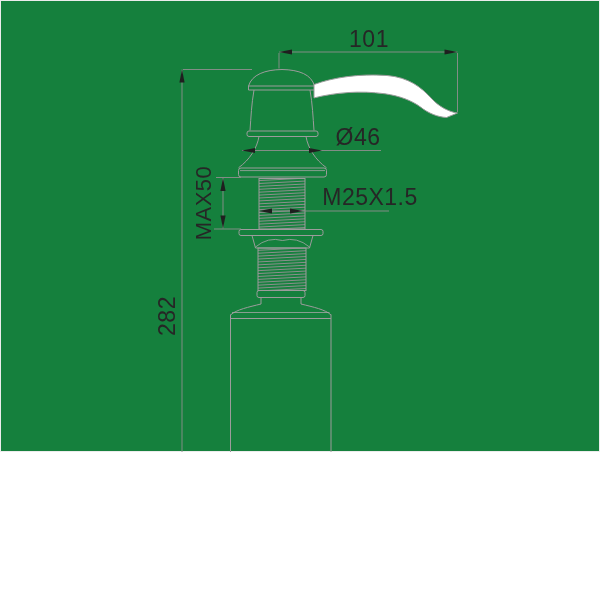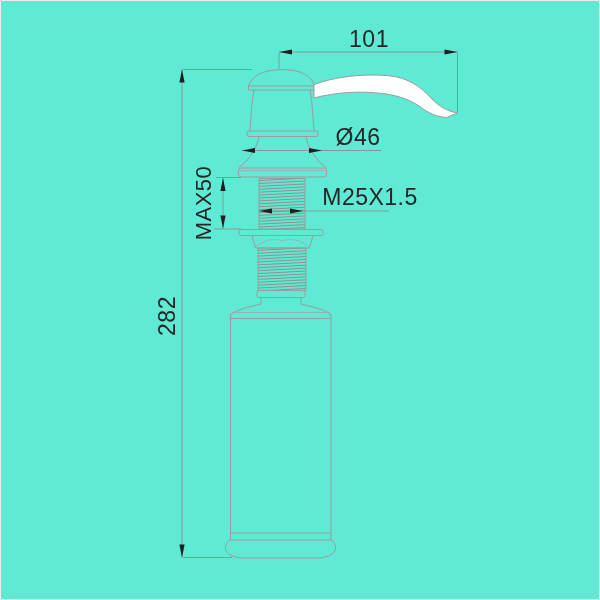--- a/index.html
+++ b/index.html
@@ -1,18 +1,18 @@
 <!DOCTYPE html>
 <html><head>
 <meta charset="utf-8">
 <style>
   html,body{margin:0;padding:0;background:#fff;}
   .canvas{
-    width:600px;height:600px;position:relative;
-    background:#5eead4;border:1px solid #ececec;box-sizing:border-box;
+    width:600px;height:452px;position:relative;
+    background:#15803d;border:1px solid #ececec;box-sizing:border-box;
     font-family:"Liberation Sans", sans-serif;
   }
   svg{display:block;}
   .outline{fill:none;stroke:#9c9c9c;stroke-width:1;}
   .outline-fill{fill:#ffffff;stroke:#9c9c9c;stroke-width:1;}
   .thin{fill:none;stroke:#a6a6a6;stroke-width:0.8;}
   .dim{fill:none;stroke:#8f8f8f;stroke-width:0.9;}
   .arrow{fill:#1f1f1f;stroke:none;}
   .dim-text{fill:#262626;font-size:23px;text-anchor:middle;letter-spacing:0.5px;}
   .dim-text-sm{fill:#262626;font-size:22px;text-anchor:middle;letter-spacing:0.5px;}

